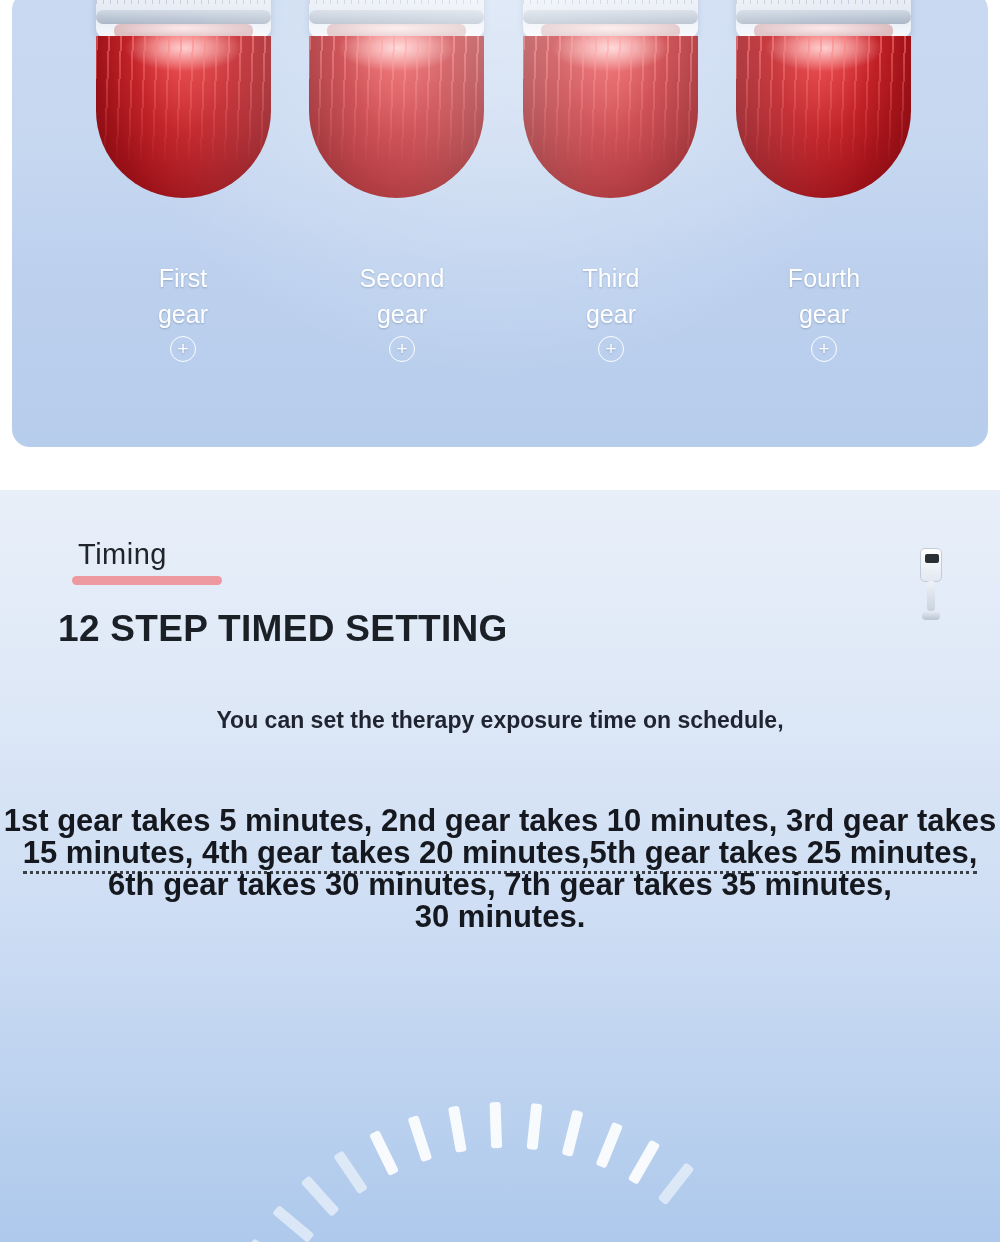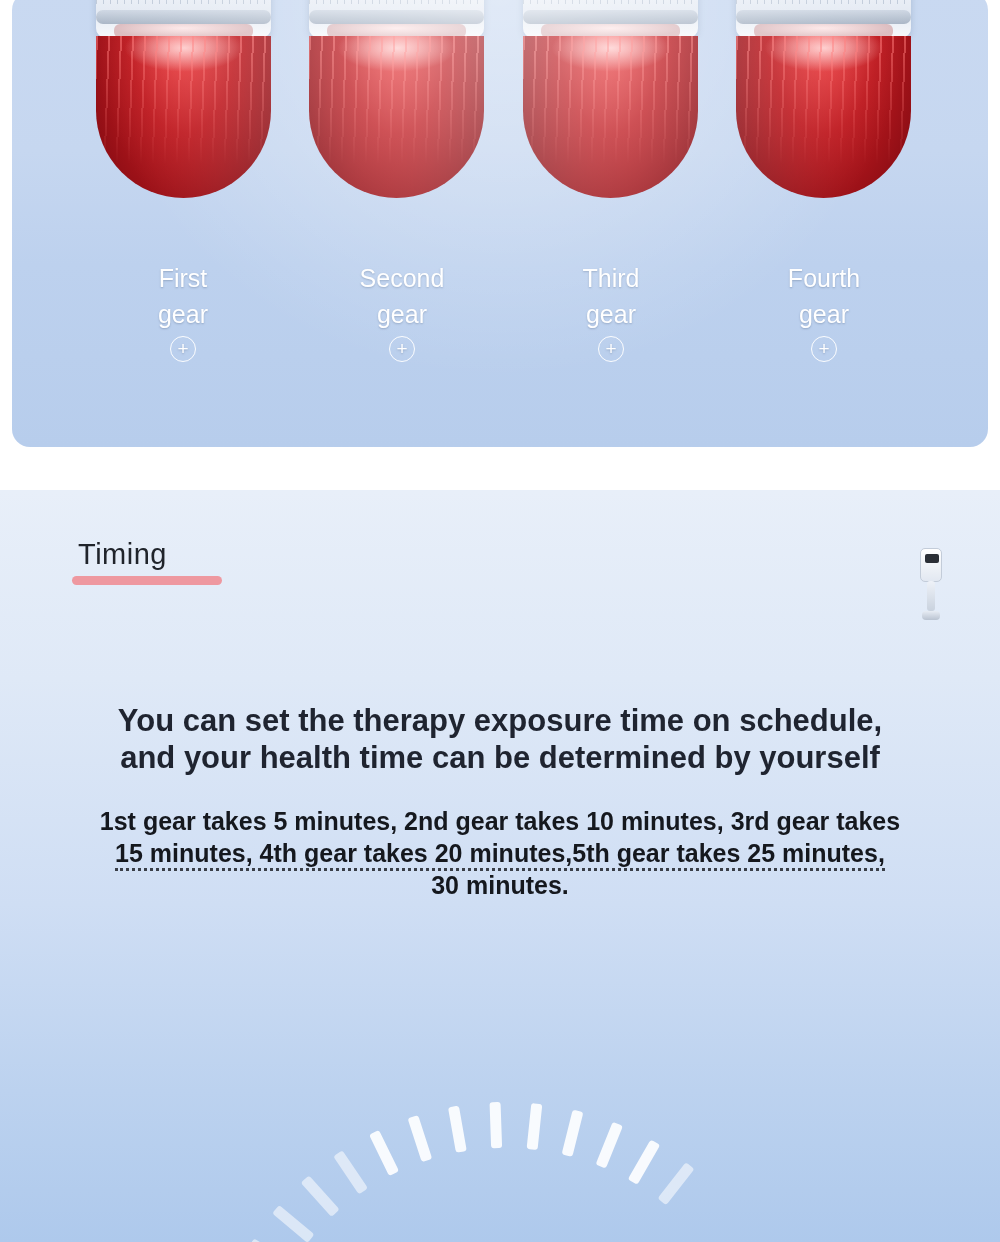--- a/index.html
+++ b/index.html
@@ -187,33 +187,33 @@
     letter-spacing: .3px;
   }
 
   #sub-lines {
     position: absolute;
     left: 0;
     top: 212px;
     width: 1000px;
     text-align: center;
     color: #1f2430;
-    font-size: 31px;
+    font-size: 23px;
     font-weight: bold;
     line-height: 37px;
   }
 
   #detail-lines {
     position: absolute;
     left: 0;
     top: 315px;
     width: 1000px;
     text-align: center;
     color: #15181e;
-    font-size: 25px;
+    font-size: 31px;
     font-weight: bold;
     line-height: 32px;
   }
   #detail-lines .dotted {
     border-bottom: 3px dotted #3a3f48;
     padding-bottom: 1px;
     text-align: center;
   }
 
   
@@ -370,29 +370,30 @@
     <div id="timing-underline"></div>
 
     <div id="mini-device">
       <div class="mb">
         <div class="scr"></div>
       </div>
       <div class="mh"></div>
       <div class="mf"></div>
     </div>
 
+    <h1 id="headline">12 STEP TIMED SETTING</h1>
 
     <div id="sub-lines">
       <div>You can set the therapy exposure time on schedule,</div>
-      <div>and your health time can be determined by yourself</div>
     </div>
 
     <div id="detail-lines">
       <div>1st gear takes 5 minutes, 2nd gear takes 10 minutes, 3rd gear takes</div>
       <div><span class="dotted">15 minutes, 4th gear takes 20 minutes,5th gear takes 25 minutes,</span></div>
+      <div>6th gear takes 30 minutes, 7th gear takes 35 minutes,</div>
       <div>30 minutes.</div>
     </div>
 
     <div id="dial">
       <div class="tick dim" style="transform:rotate(-58deg)">
           <i></i>
         </div>
       <div class="tick dim" style="transform:rotate(-50deg)">
           <i></i>
         </div>

